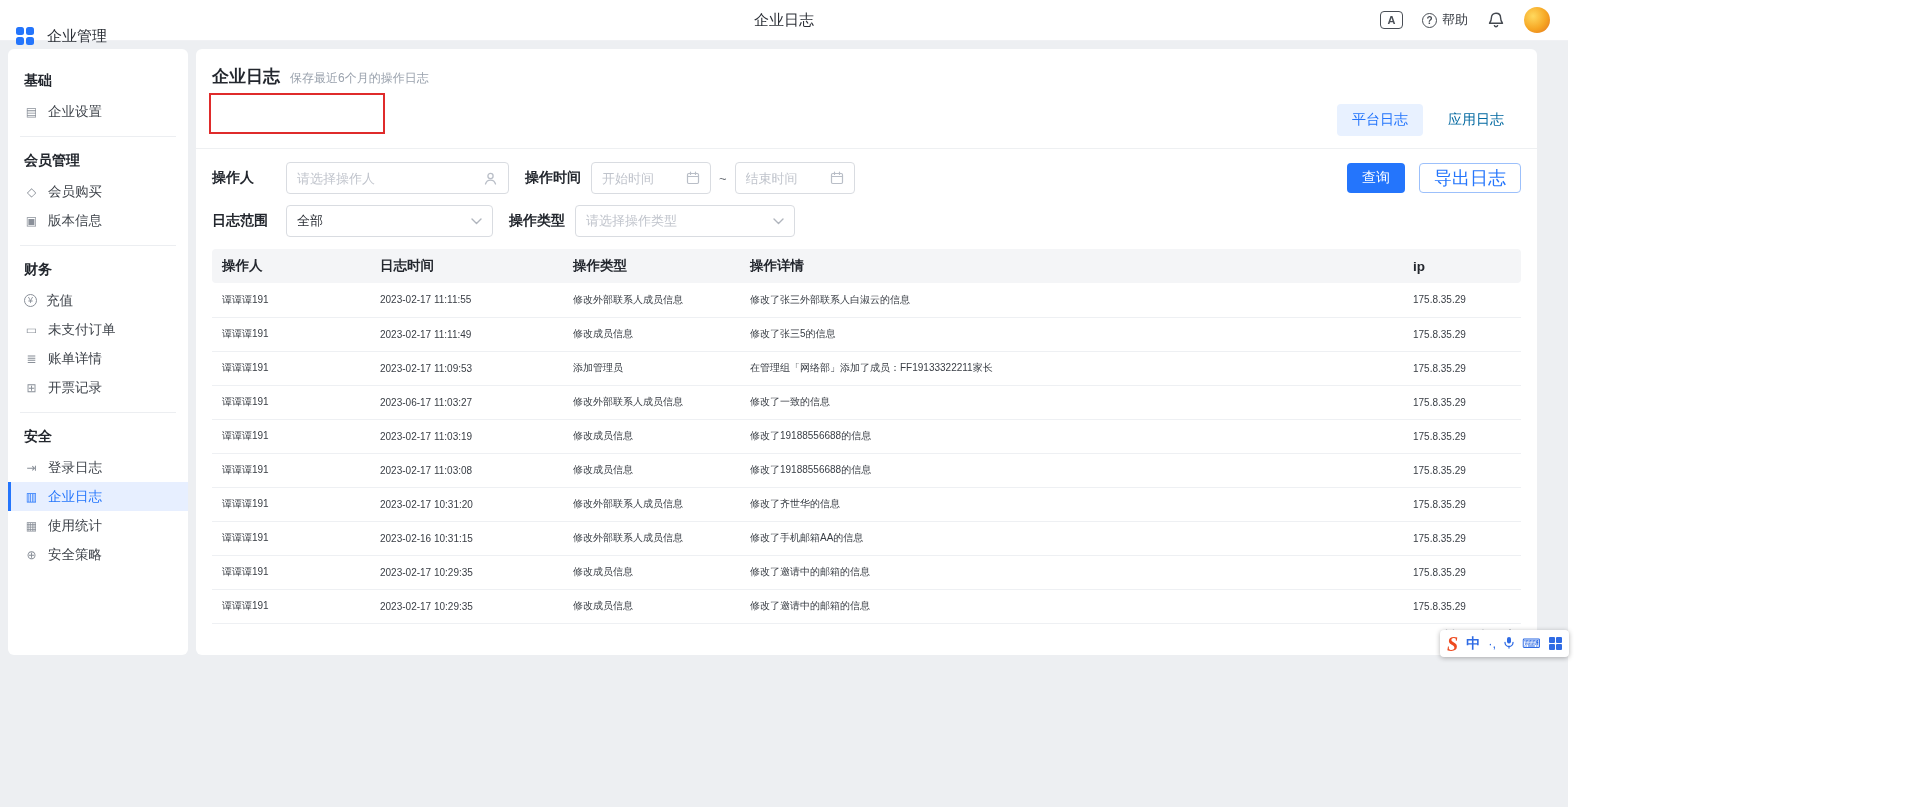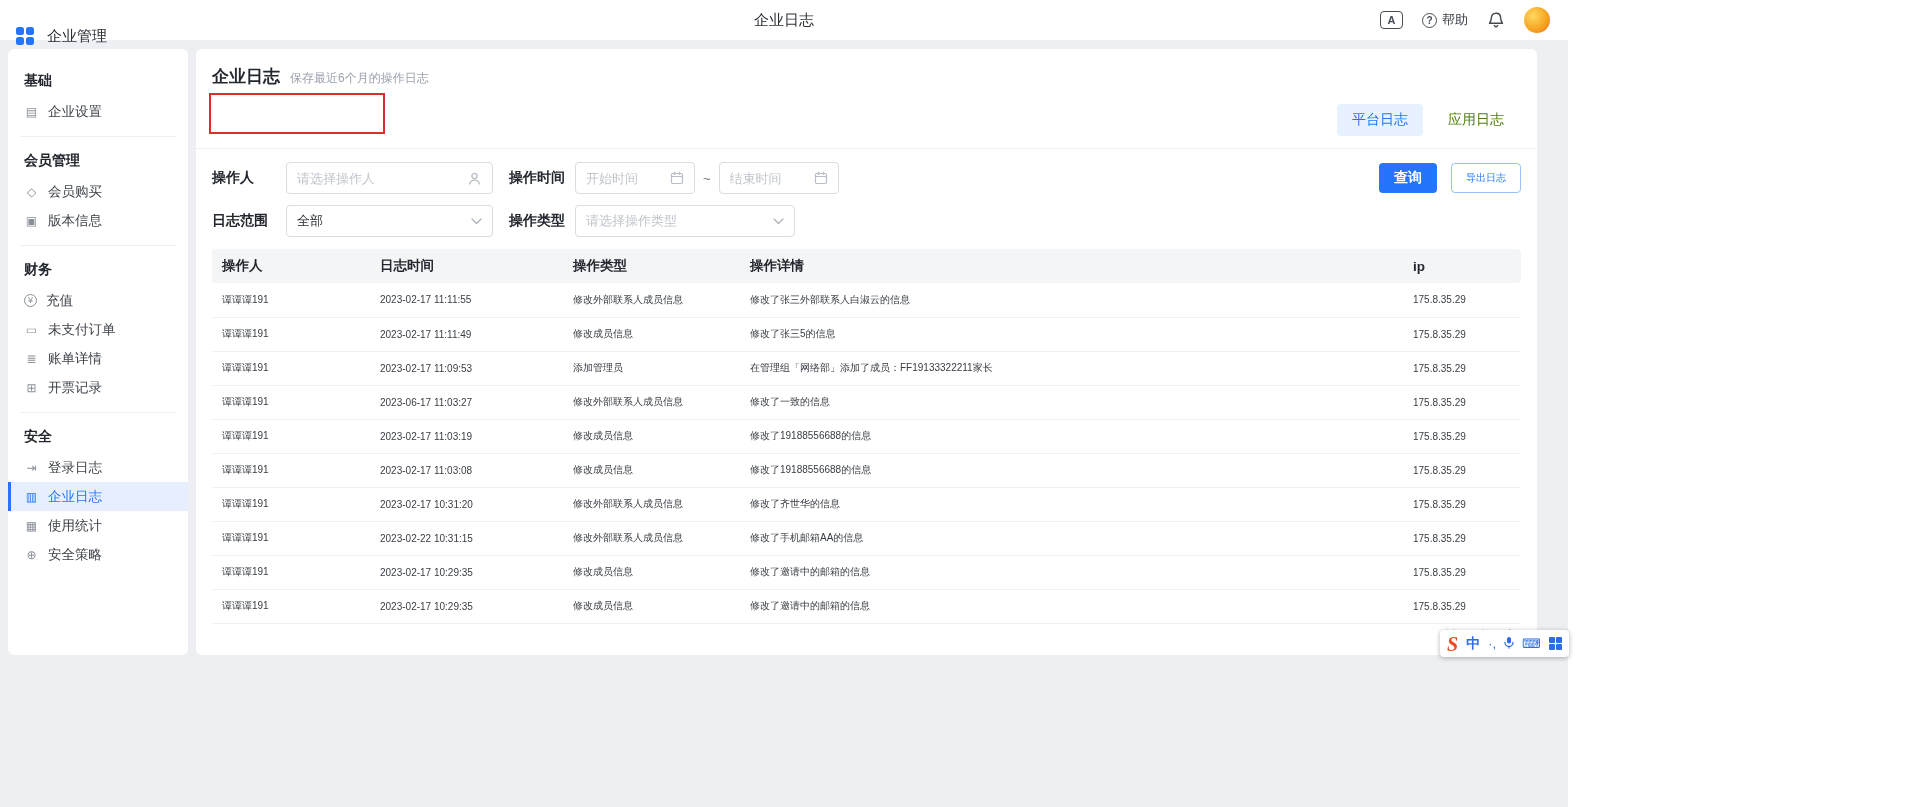--- a/index.html
+++ b/index.html
@@ -30,37 +30,37 @@
   .side-item.active::before { content:""; position:absolute; left:0; top:0; bottom:0; width:3px; background:#2475fc; }
   .side-item.active .ic { color:#2475fc; }
   .side-divider { height:1px; background:#eceef1; margin:10px 12px 2px; }
 
   
   .main-card { position:absolute; left:196px; top:49px; width:1341px; height:606px; background:#fff; border-radius:6px; padding:16px 16px 0; }
   .page-head { display:flex; align-items:baseline; gap:10px; }
   .page-title { font-size:17px; font-weight:700; color:#23272e; }
   .page-subtitle { font-size:12px; color:#9aa2ad; }
   .tabs-wrap { display:flex; gap:10px; margin:16px -16px 0; padding:0 18px 12px; border-bottom:1px solid #eef0f2;justify-content:flex-end; }
-  .tab { padding:7px 15px; font-size:14px; border-radius:4px; color:#4d7c0f; cursor:pointer; }
+  .tab { padding:7px 15px; font-size:14px; border-radius:4px; color:#0369a1; cursor:pointer; }
   .tab.active { background:#e8f1ff; color:#2475fc; }
   .annotation-box { position:absolute; left:13px; top:44px; width:176px; height:41px; border:2.5px solid #df2b2b; pointer-events:none; z-index:6; }
 
   .filters { margin-top:13px; }
   .f-row { display:flex; align-items:center; height:32px; margin-bottom:11px; }
   .f-label { width:74px; font-size:14px; font-weight:700; color:#23272e; flex:none; }
   .f-label2 { margin-left:16px; width:66px; font-size:14px; font-weight:700; color:#23272e; flex:none; }
   .inp { height:32px; border:1px solid #d9dce1; border-radius:4px; display:flex; align-items:center; padding:0 10px; background:#fff; cursor:text; }
   .inp input { border:none; outline:none; width:100%; font-size:13px; color:#2b2f36; font-family:"Liberation Sans", sans-serif; background:transparent; }
   .inp input::placeholder { color:#c0c4cc; }
-  .operator-input { width:207px; }
+  .operator-input { width:223px; }
   .date-input { width:120px;gap:8px; }
   .tilde { margin:0 8px; color:#6b7077; font-size:13px; }
   .actions { margin-left:auto; display:flex; gap:14px; }
-  .btn-primary { height:30px; padding:0 15px; background:#2475fc; color:#fff; border:none; border-radius:4px; font-size:14px; cursor:pointer; font-family:"Liberation Sans", sans-serif;font-weight:bold; }
-  .btn-outline { height:30px; padding:0 14px; background:#fff; color:#2475fc; border:1px solid #9cc0fb; border-radius:4px; font-size:10px; cursor:pointer; font-family:"Liberation Sans", sans-serif; }
+  .btn-primary { height:30px; padding:0 15px; background:#2475fc; color:#fff; border:none; border-radius:4px; font-size:14px; cursor:pointer; font-family:"Liberation Sans", sans-serif; }
+  .btn-outline { height:30px; padding:0 14px; background:#fff; color:#2475fc; border:1px solid #9cc0fb; border-radius:4px; font-size:18px; cursor:pointer; font-family:"Liberation Sans", sans-serif; }
   .select { justify-content:space-between; cursor:pointer; }
   .select .sel-text { font-size:13px; color:#2b2f36; }
   .select .sel-text.ph { color:#c0c4cc; }
   .range-select { width:207px; }
   .type-select { width:220px; }
 
   table.log-table { width:100%; border-collapse:collapse; table-layout:fixed; margin-top:12px; }
   .log-table th { background:#f4f5f7; height:34px; text-align:left; font-size:13.5px; font-weight:700; color:#23272e; padding:0 10px; }
   .log-table th:first-child { border-radius:4px 0 0 4px; }
   .log-table th:last-child { border-radius:0 4px 4px 0; }
@@ -301,21 +301,21 @@
         </tr>
         <tr>
           <td>谭谭谭191</td>
           <td>2023-02-17 10:31:20</td>
           <td>修改外部联系人成员信息</td>
           <td>修改了齐世华的信息</td>
           <td>175.8.35.29</td>
         </tr>
         <tr>
           <td>谭谭谭191</td>
-          <td>2023-02-22 10:31:15</td>
+          <td>2023-02-16 10:31:15</td>
           <td>修改外部联系人成员信息</td>
           <td>修改了手机邮箱AA的信息</td>
           <td>175.8.35.29</td>
         </tr>
         <tr>
           <td>谭谭谭191</td>
           <td>2023-02-17 10:29:35</td>
           <td>修改成员信息</td>
           <td>修改了邀请中的邮箱的信息</td>
           <td>175.8.35.29</td>

